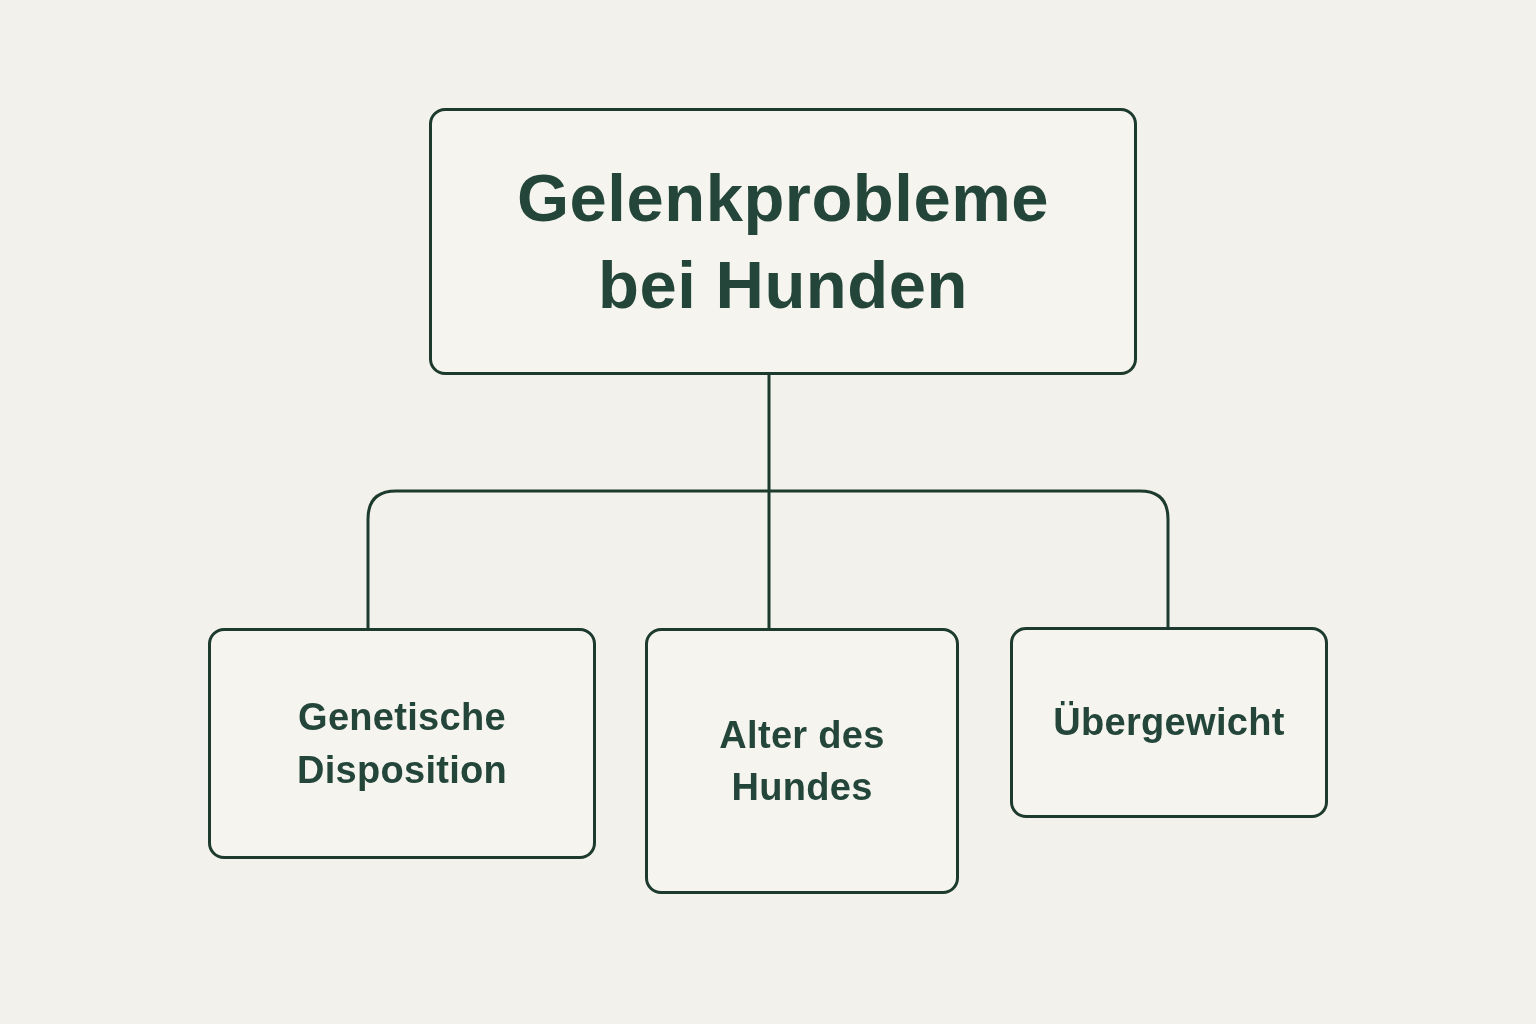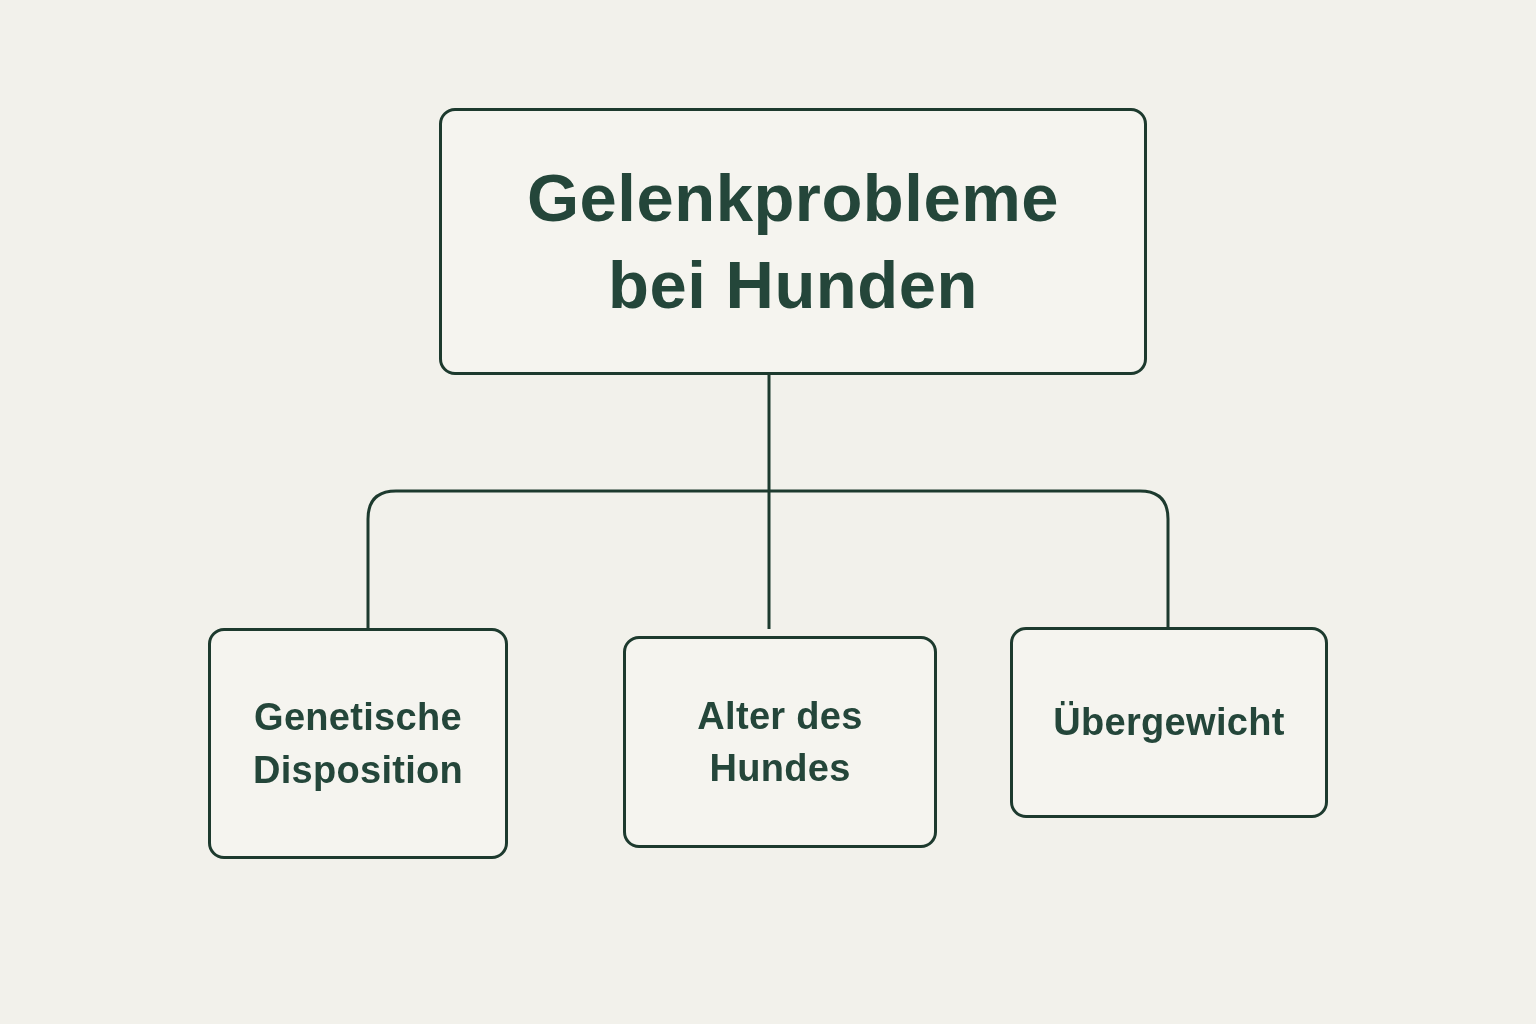--- a/index.html
+++ b/index.html
@@ -29,45 +29,45 @@
     background: #f5f4ef;
     border: 3px solid #1d3a2e;
     border-radius: 16px;
     display: flex;
     align-items: center;
     justify-content: center;
     text-align: center;
     color: #24463a;
   }
   .node-root {
-    left: 439px;
+    left: 429px;
     top: 108px;
     width: 708px;
     height: 267px;
     padding: 0 40px;
   }
   .node-root .label {
     font-size: 67px;
     font-weight: 700;
     line-height: 1.29;
     letter-spacing: 0.5px;
   }
   .node-child {
-    width: 300px;
+    width: 388px;
     height: 231px;
     padding: 0 18px;
   }
   .node-child .label {
     font-size: 38px;
     font-weight: 600;
     line-height: 1.37;
     letter-spacing: 0.3px;
   }
   .node-child-1 { left: 208px;  top: 628px; }
-  .node-child-2 { left: 623px;  top: 628px; width: 314px; height: 212px; margin-top: 8px; }
+  .node-child-2 { left: 645px;  top: 628px; width: 314px; height: 266px; }
   .node-child-3 { left: 1010px; top: 627px; width: 318px; height: 191px; }
 </style>
 </head>
 <body>
 
 <div class="canvas">
 
   <svg class="connectors" viewBox="0 0 1536 1024" xmlns="http://www.w3.org/2000/svg">
 
     <path d="M 769 374 L 769 629" fill="none" stroke="#1d3a2e" stroke-width="3"></path>

